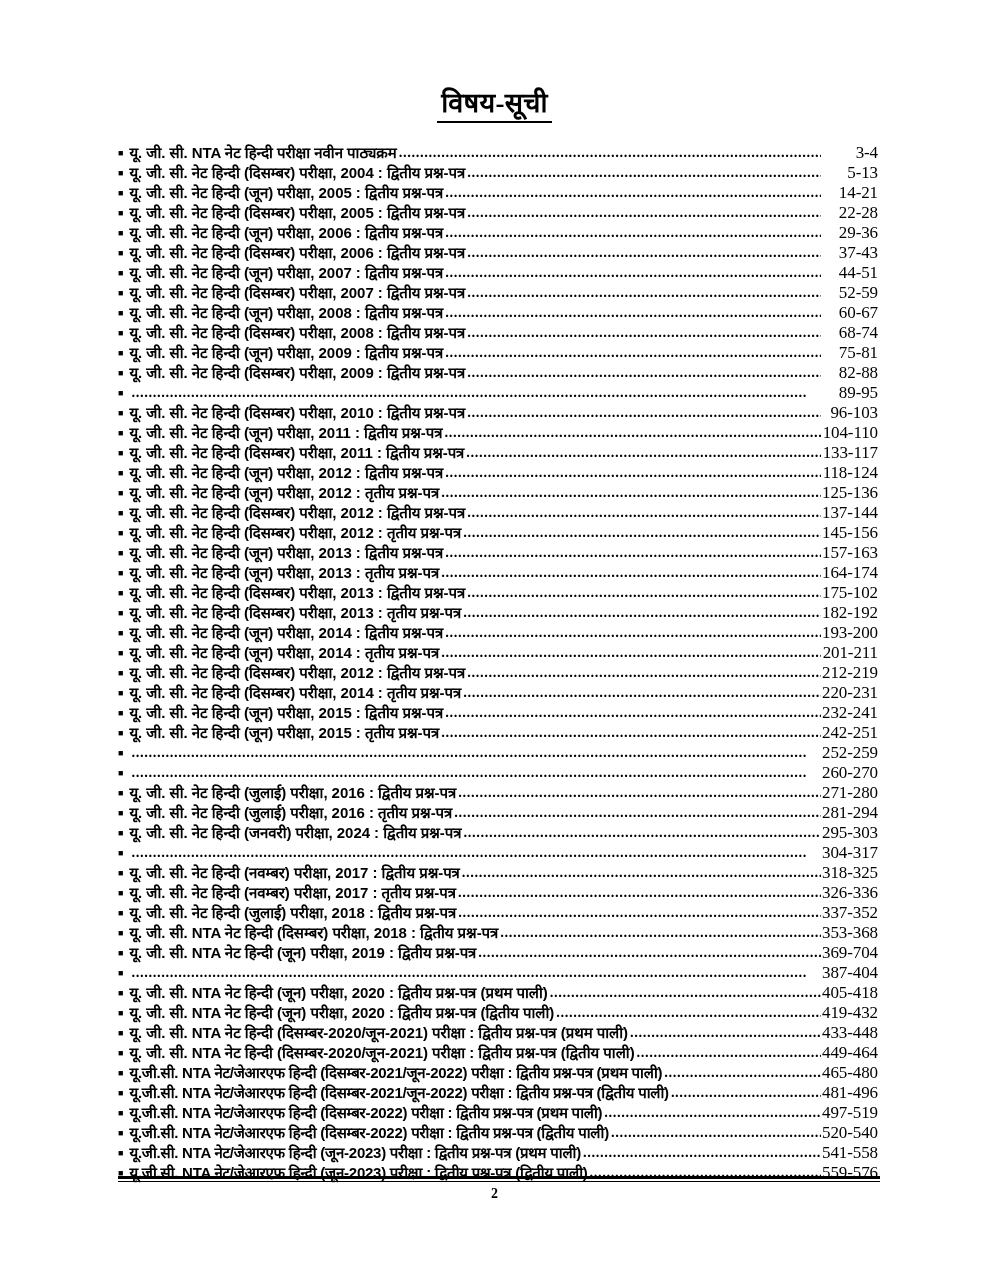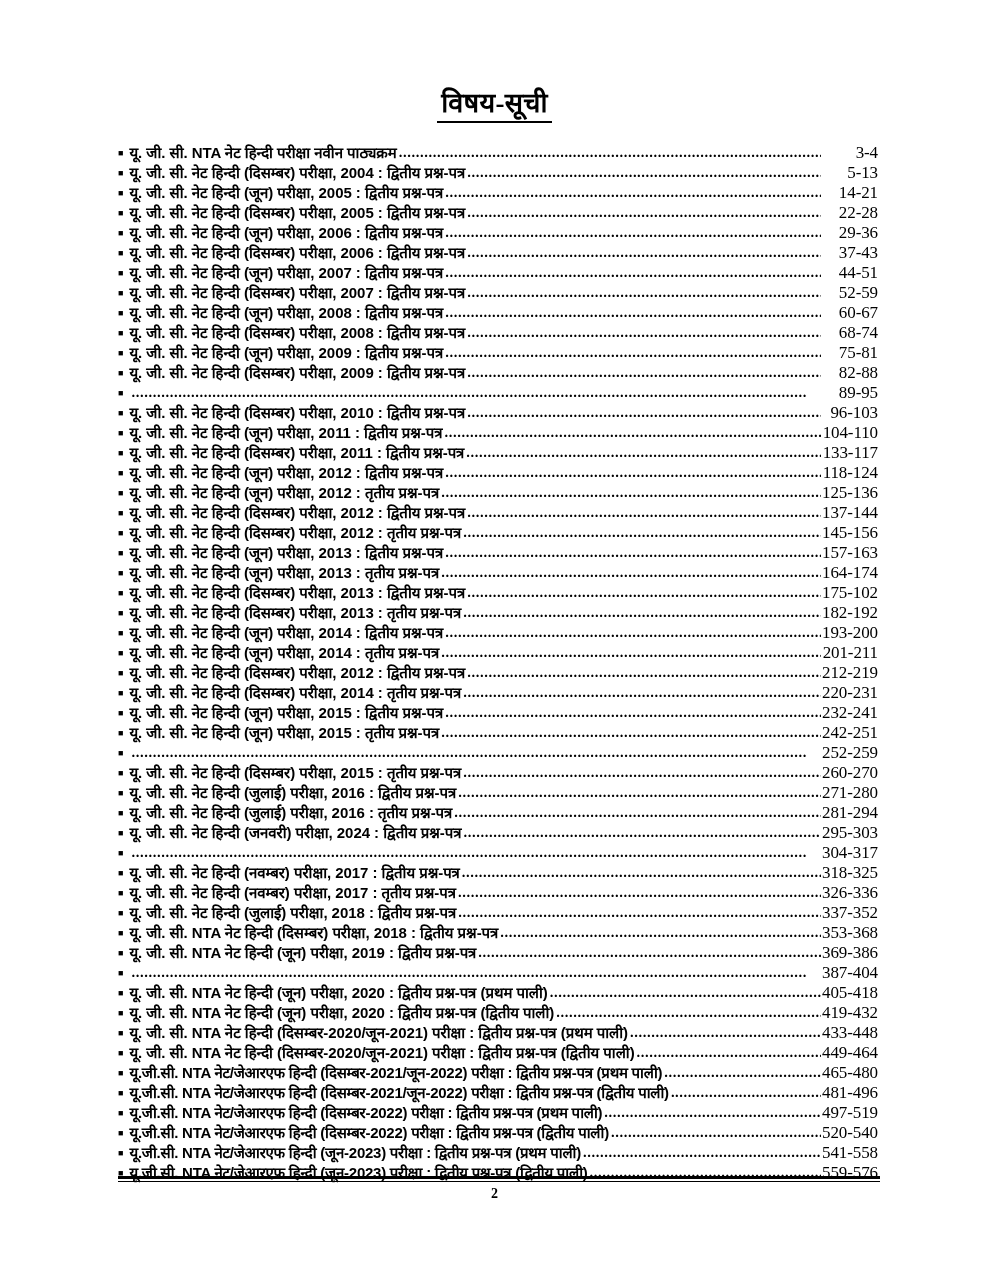--- a/index.html
+++ b/index.html
@@ -326,21 +326,20 @@
         <span class="leader">...............................................................................................................................................................</span>
         <span class="pages">242-251</span>
       </div>
       <div class="toc-row">
         <span class="bullet">■</span>
         <span class="leader">...............................................................................................................................................................</span>
         <span class="pages">252-259</span>
       </div>
       <div class="toc-row">
         <span class="bullet">■</span>
-        <span class="entry-title">यू. जी. सी. नेट हिन्दी (दिसम्बर) परीक्षा, 2015 : तृतीय प्रश्न-पत्र</span>
         <span class="leader">...............................................................................................................................................................</span>
         <span class="pages">260-270</span>
       </div>
       <div class="toc-row">
         <span class="bullet">■</span>
         <span class="entry-title">यू. जी. सी. नेट हिन्दी (जुलाई) परीक्षा, 2016 : द्वितीय प्रश्न-पत्र</span>
         <span class="leader">...............................................................................................................................................................</span>
         <span class="pages">271-280</span>
       </div>
       <div class="toc-row">
@@ -381,21 +380,21 @@
       <div class="toc-row">
         <span class="bullet">■</span>
         <span class="entry-title">यू. जी. सी. NTA नेट हिन्दी (दिसम्बर) परीक्षा, 2018 : द्वितीय प्रश्न-पत्र</span>
         <span class="leader">...............................................................................................................................................................</span>
         <span class="pages">353-368</span>
       </div>
       <div class="toc-row">
         <span class="bullet">■</span>
         <span class="entry-title">यू. जी. सी. NTA नेट हिन्दी (जून) परीक्षा, 2019 : द्वितीय प्रश्न-पत्र</span>
         <span class="leader">...............................................................................................................................................................</span>
-        <span class="pages">369-386</span>
+        <span class="pages">369-704</span>
       </div>
       <div class="toc-row">
         <span class="bullet">■</span>
         <span class="leader">...............................................................................................................................................................</span>
         <span class="pages">387-404</span>
       </div>
       <div class="toc-row">
         <span class="bullet">■</span>
         <span class="entry-title">यू. जी. सी. NTA नेट हिन्दी (जून) परीक्षा, 2020 : द्वितीय प्रश्न-पत्र (प्रथम पाली)</span>
         <span class="leader">...............................................................................................................................................................</span>

